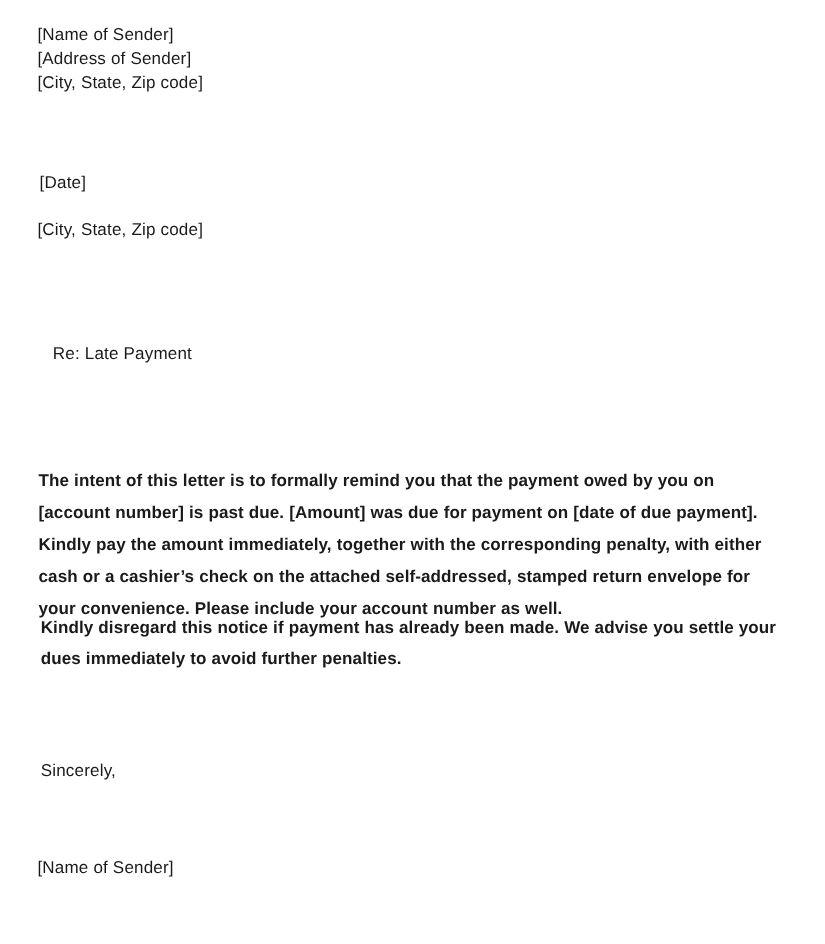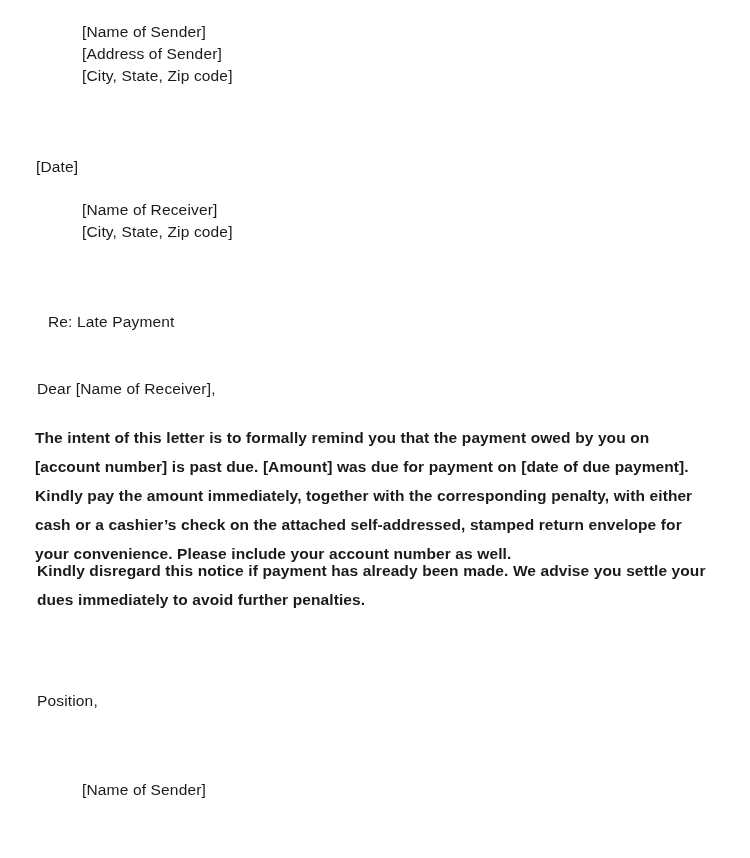--- a/index.html
+++ b/index.html
@@ -25,21 +25,20 @@
 
   
   .block {
     position: absolute;
     font-size: 15.5px;
   }
   .addr-block {
     left: 34px;
     line-height: 22px;
     letter-spacing: 0.01em;
-    margin-left: 48px;
   }
   .addr-line {
     white-space: nowrap;
   }
   .single-line {
     left: 36px;
     line-height: 22px;
     white-space: nowrap;
     letter-spacing: 0.01em;
   }
@@ -72,32 +71,30 @@
 
   <div class="block addr-block" id="sender-address">
     <div class="addr-line">[Name of Sender]</div>
     <div class="addr-line">[Address of Sender]</div>
     <div class="addr-line">[City, State, Zip code]</div>
   </div>
 
   <div class="block single-line" id="date-line">[Date]</div>
 
   <div class="block addr-block" id="receiver-address">
-    <div class="addr-line">[Name of Receiver]</div>
     <div class="addr-line">[City, State, Zip code]</div>
   </div>
 
   <div class="block single-line" id="subject-line">Re: Late Payment</div>
 
-  <div class="block single-line" id="salutation">Dear [Name of Receiver],</div>
 
   <div class="block para" id="body-para-1">The intent of this letter is to formally remind you that the payment owed by you on [account number] is past due. [Amount] was due for payment on [date of due payment]. Kindly pay the amount immediately, together with the corresponding penalty, with either cash or a cashier’s check on the attached self-addressed, stamped return envelope for your convenience. Please include your account number as well.</div>
 
   <div class="block para" id="body-para-2">Kindly disregard this notice if payment has already been made. We advise you settle your dues immediately to avoid further penalties.</div>
 
 
-  <div class="block single-line" id="closing">Position,</div>
+  <div class="block single-line" id="closing">Sincerely,</div>
 
   <div class="block addr-block" id="signature-block">
     <div class="addr-line">[Name of Sender]</div>
   </div>
 
 </div>
 
 </body></html>

